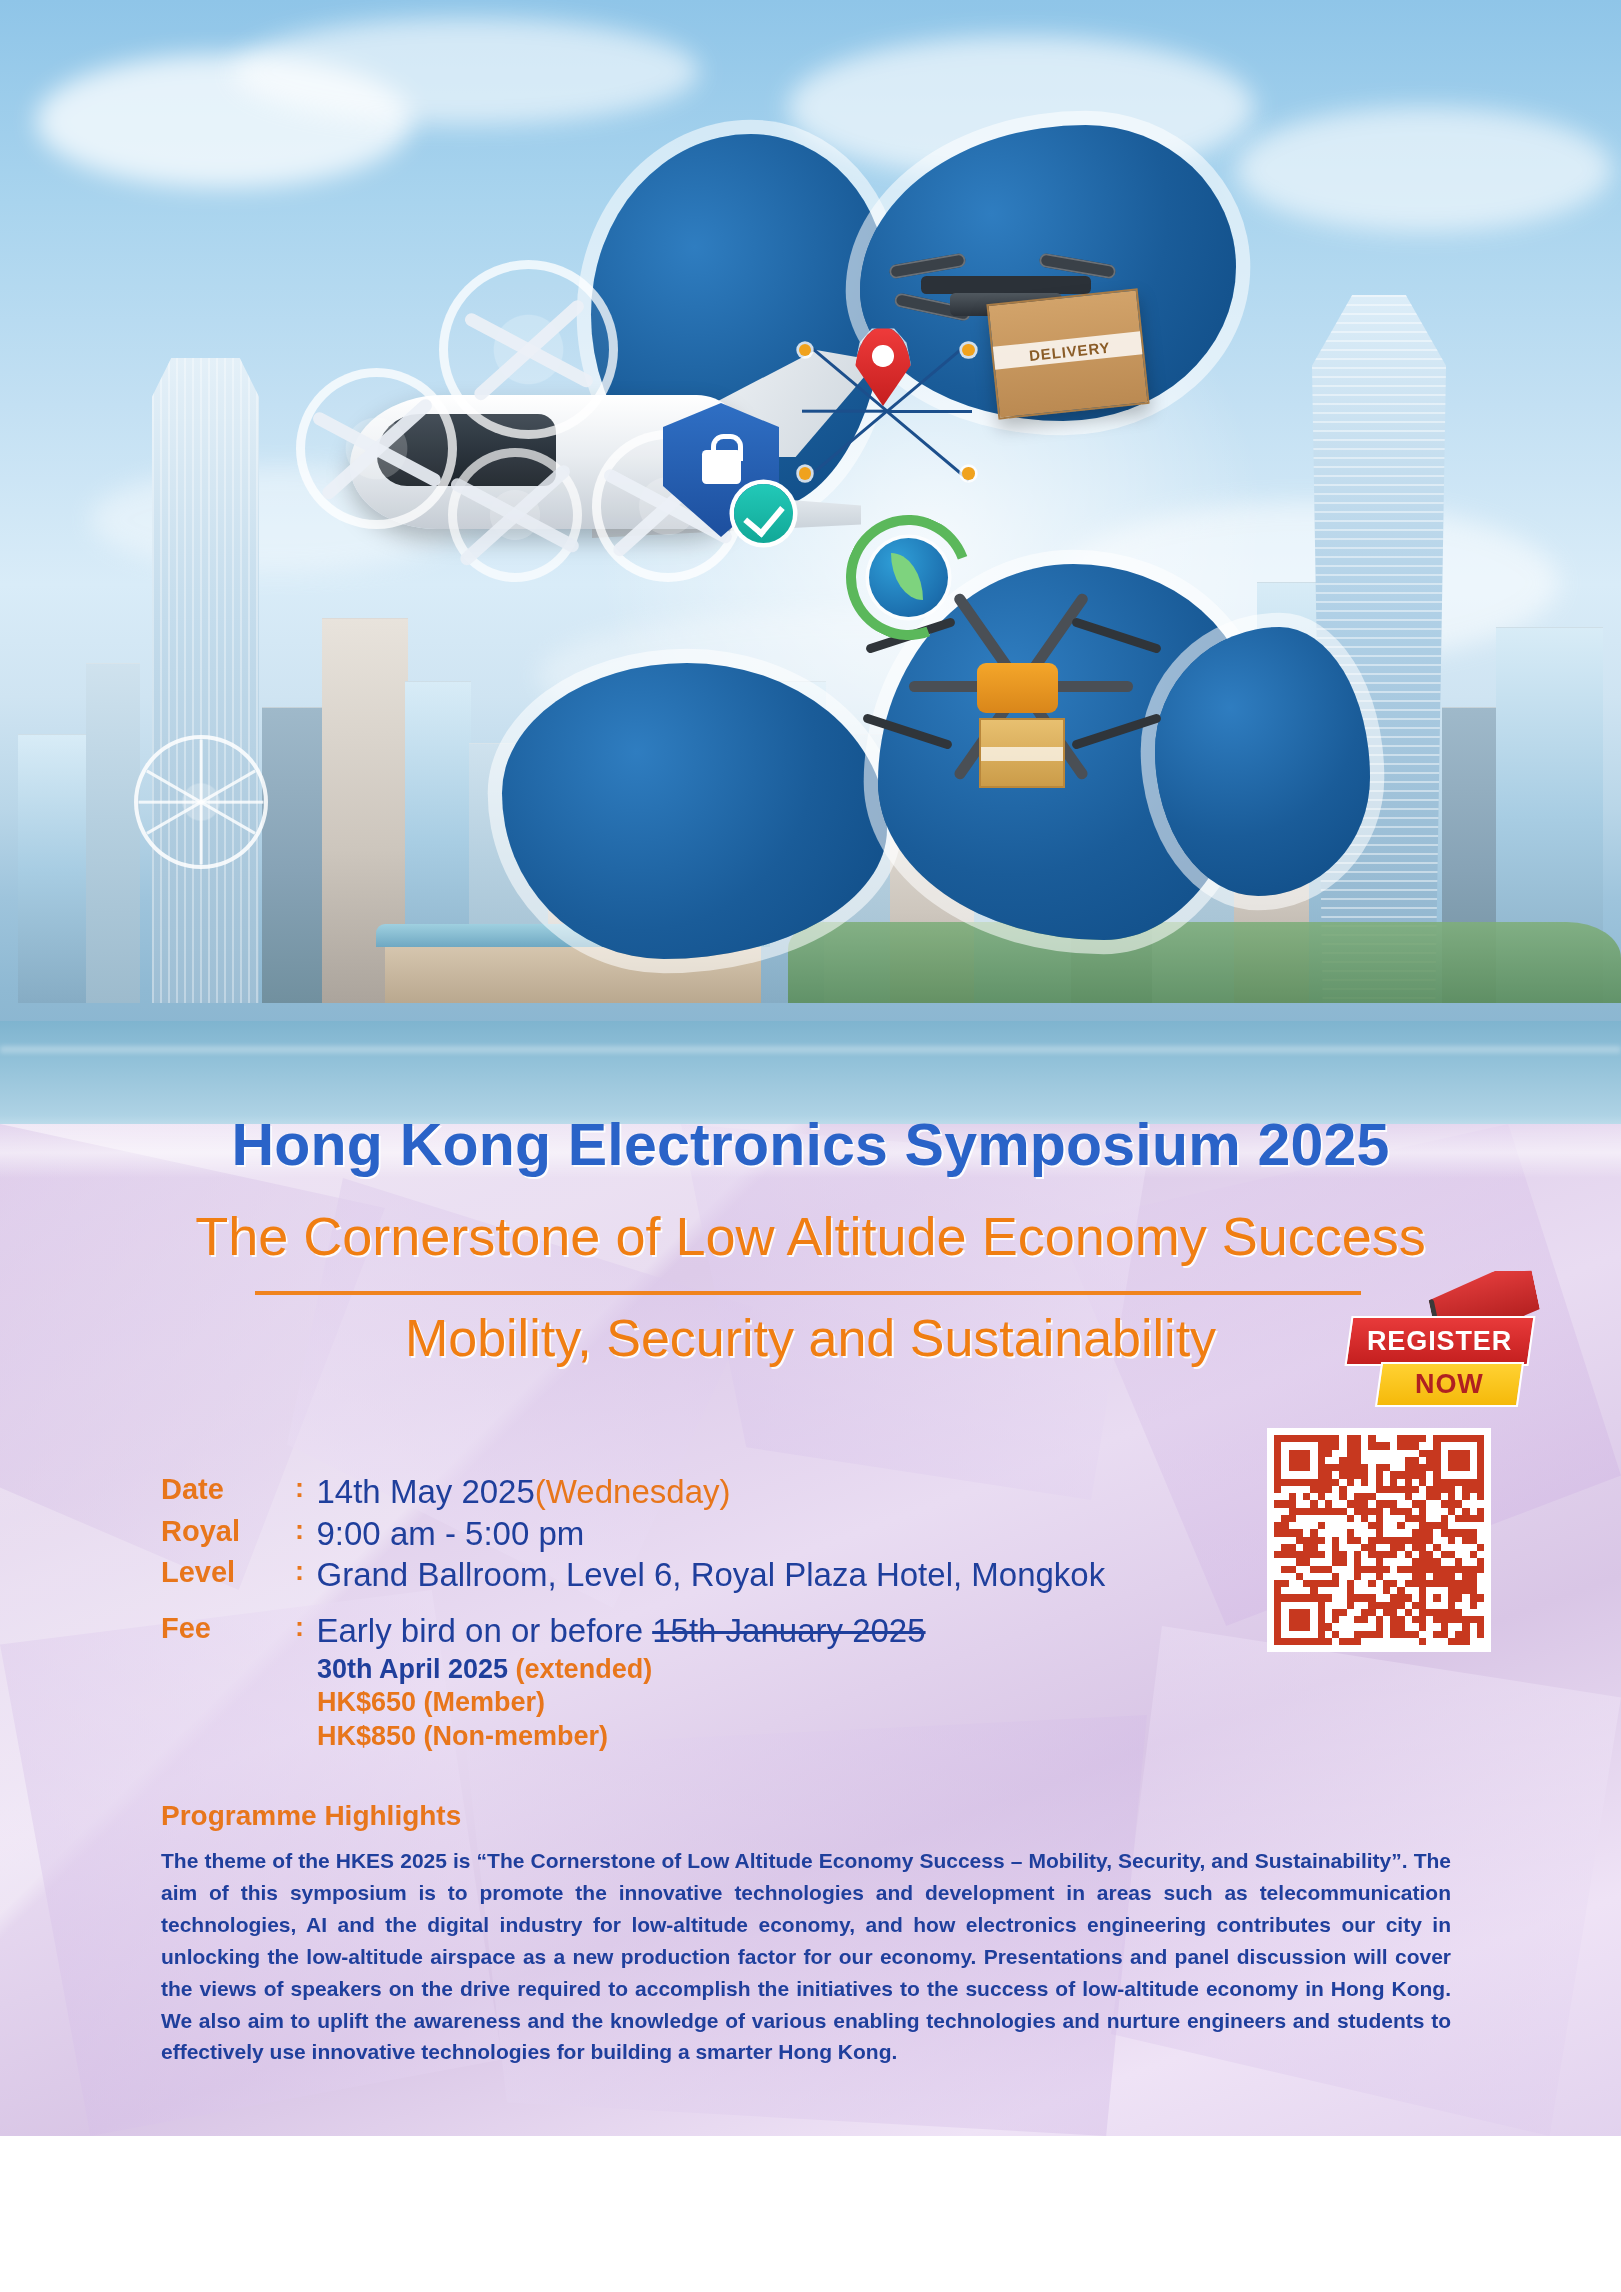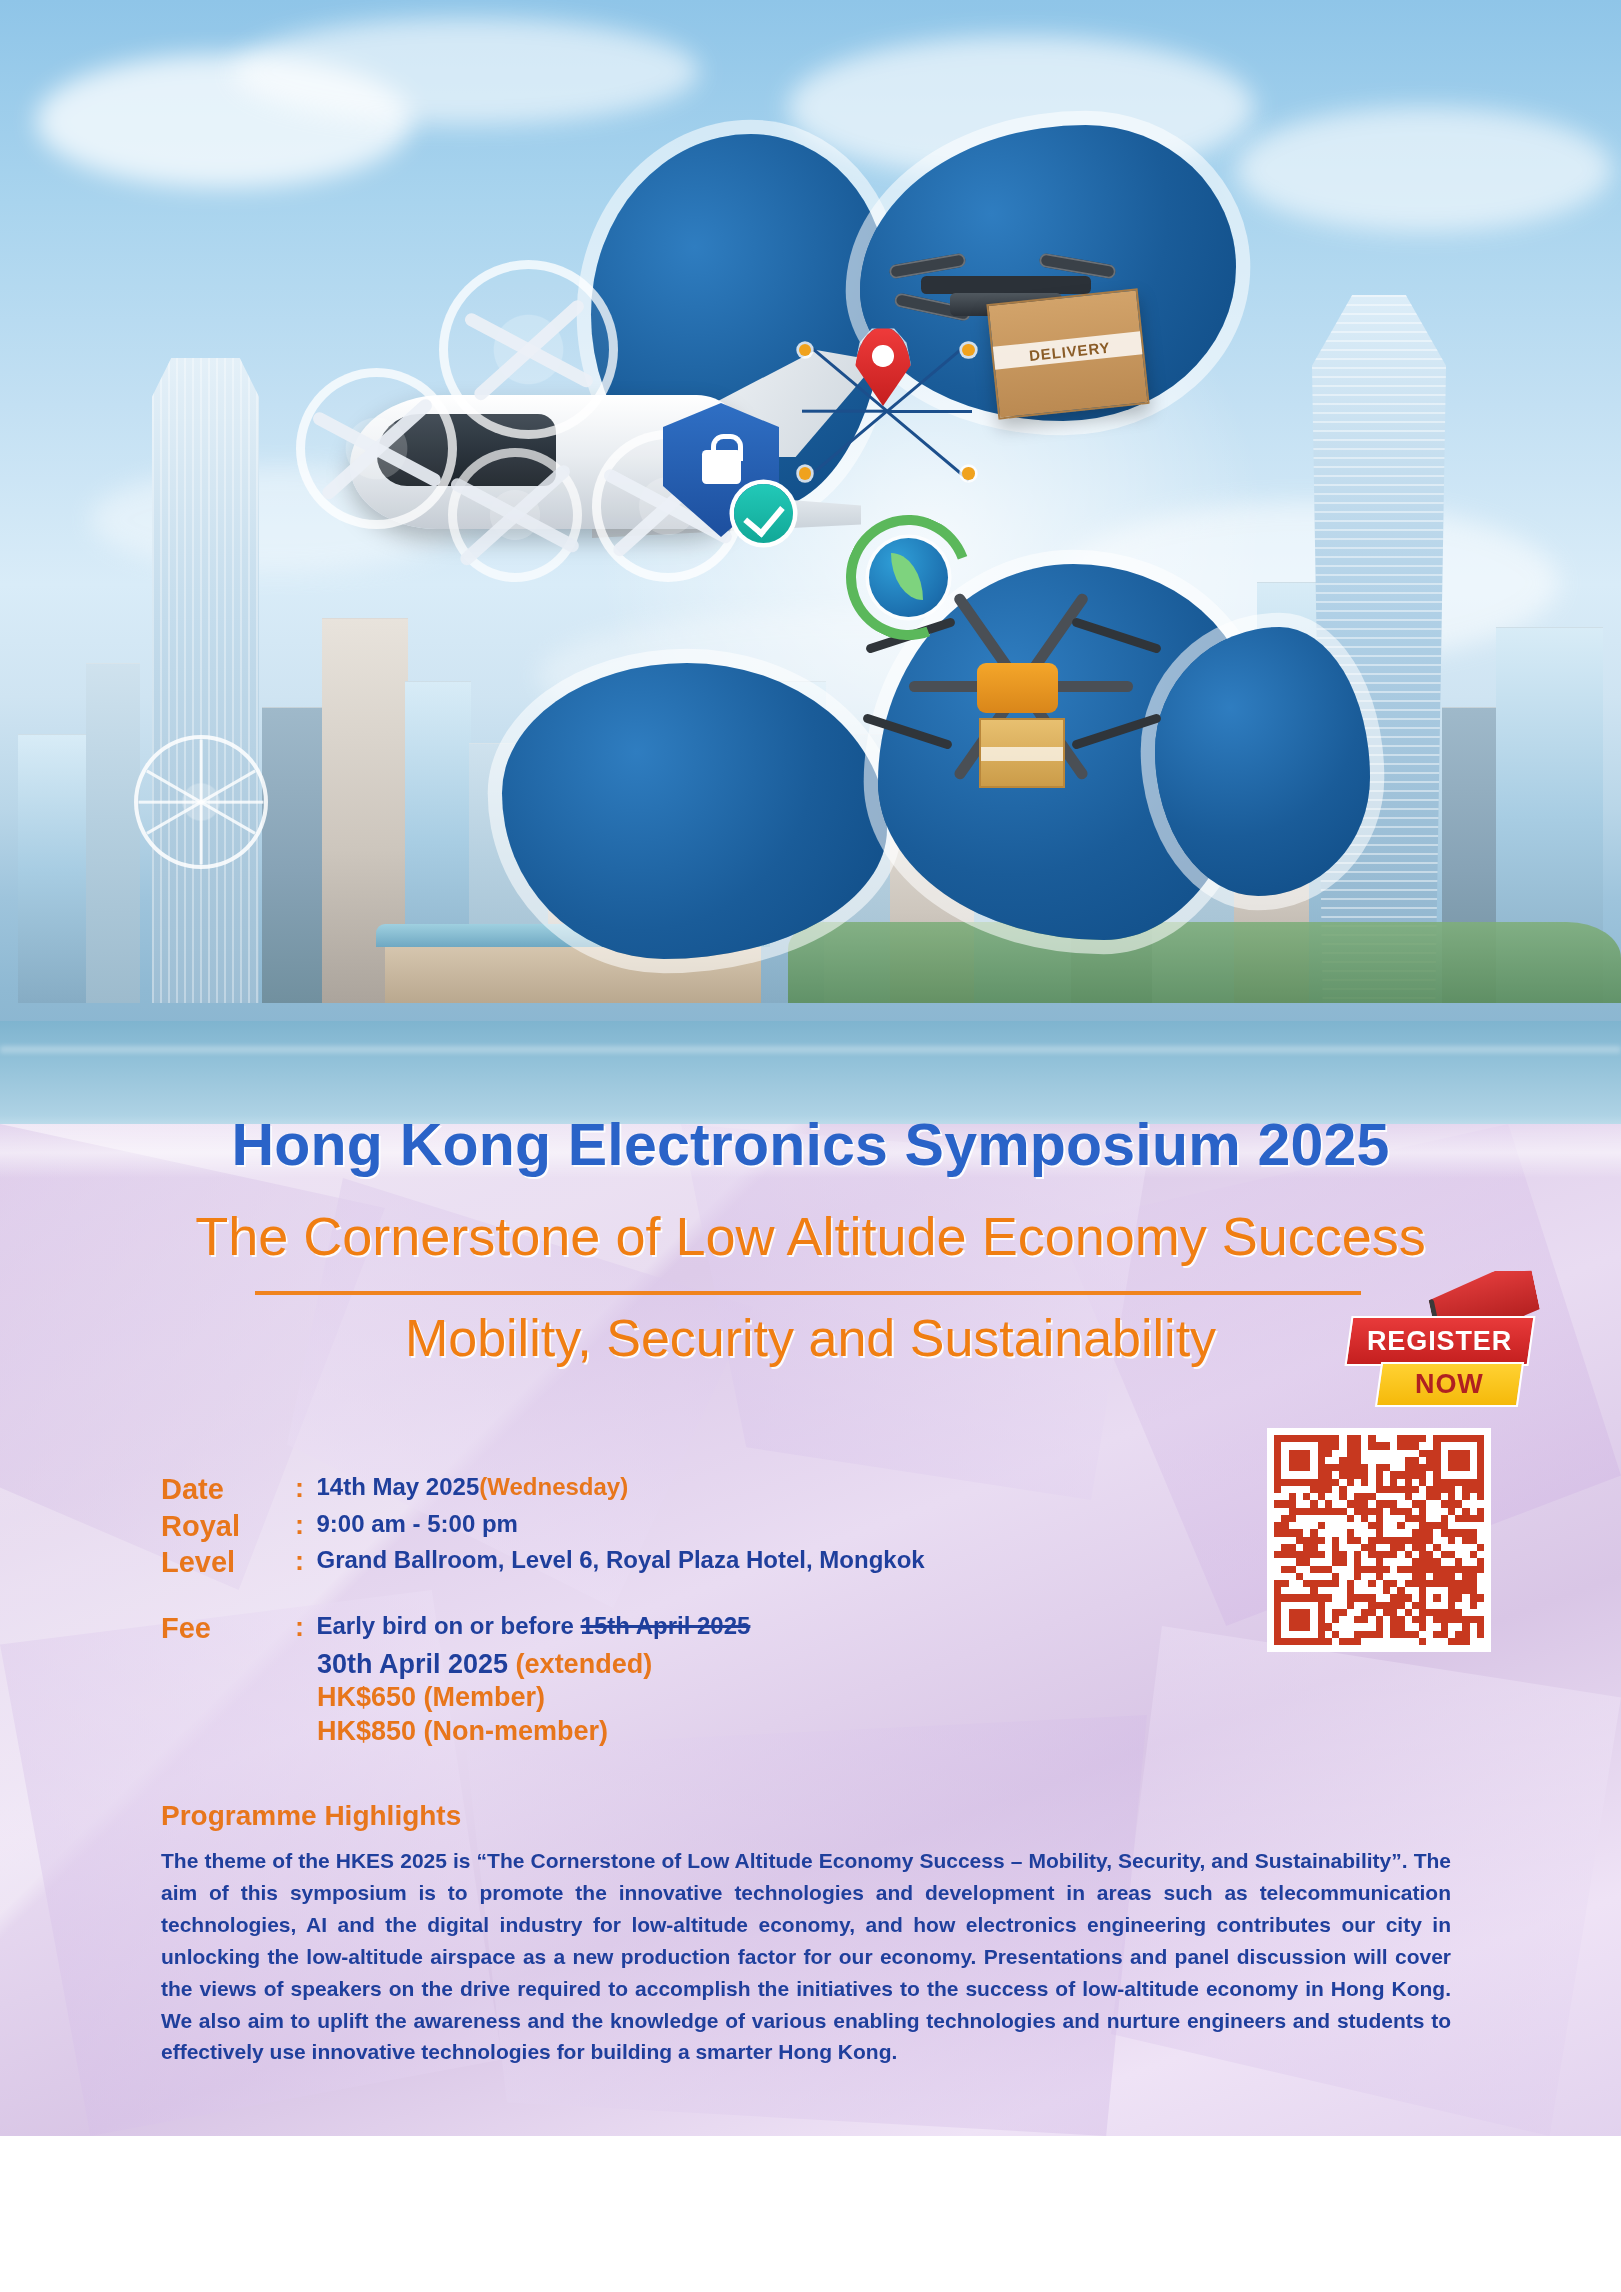--- a/index.html
+++ b/index.html
@@ -424,21 +424,21 @@
   .row { display:flex; align-items:flex-start; margin-bottom: 3.6px; }
   .lab {
     width: 134px; flex:none;
     font-size: 29px; font-weight: bold; color:#e8761b;
   }
   .colon {
     width: 21.5px; flex:none;
     font-size: 27px; font-weight: bold; color:#e8761b;
   }
   .val {
-    font-size: 24px; font-weight: bold; color:#1f3f9c;
+    font-size: 33px; font-weight: normal; color:#1f3f9c;
   }
   .val .paren { color:#e8761b; }
 
   .fee { position:absolute; left: 161px; top: 1612px; width: 1254px; }
   .fee .row { align-items: flex-start; }
   .strike { text-decoration: line-through; text-decoration-thickness: 2.7px; }
   .fee-line2 { margin-left: 156px; font-size: 27px; font-weight:bold; color:#1f3f9c; }
   .fee-line2 .ext { color:#e8761b; }
   .fee-cols { margin-left: 156px; display:flex; }
   .fee-col-a { width: 466px; }
@@ -1477,21 +1477,21 @@
       <div class="colon">:</div>
       <div class="val">Grand Ballroom, Level 6, Royal Plaza Hotel, Mongkok</div>
     </div>
   </div>
 
   <div class="fee">
     <div class="row">
       <div class="lab">Fee</div>
       <div class="colon">:</div>
       <div class="val">
-        <span>Early bird on or before </span><span class="strike">15th April 2025</span>
+        <span>Early bird on or before </span><span class="strike">15th January 2025</span>
       </div>
     </div>
     <div class="fee-line2">
       <span>30th April 2025</span>
       <span class="ext">(extended)</span>
     </div>
     <div class="fee-cols">
       <div class="fee-col-a">
         <div class="fee-item">HK$650 (Member)</div>
         <div class="fee-item">HK$850 (Non-member)</div>

